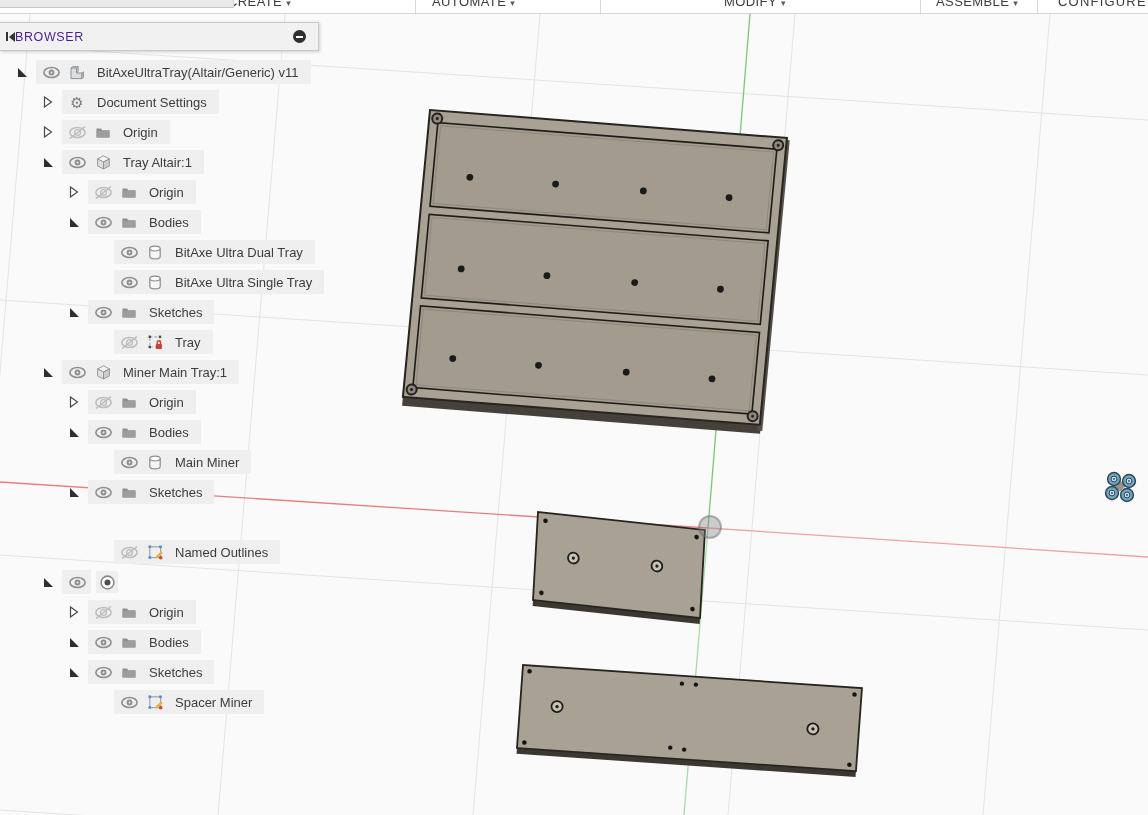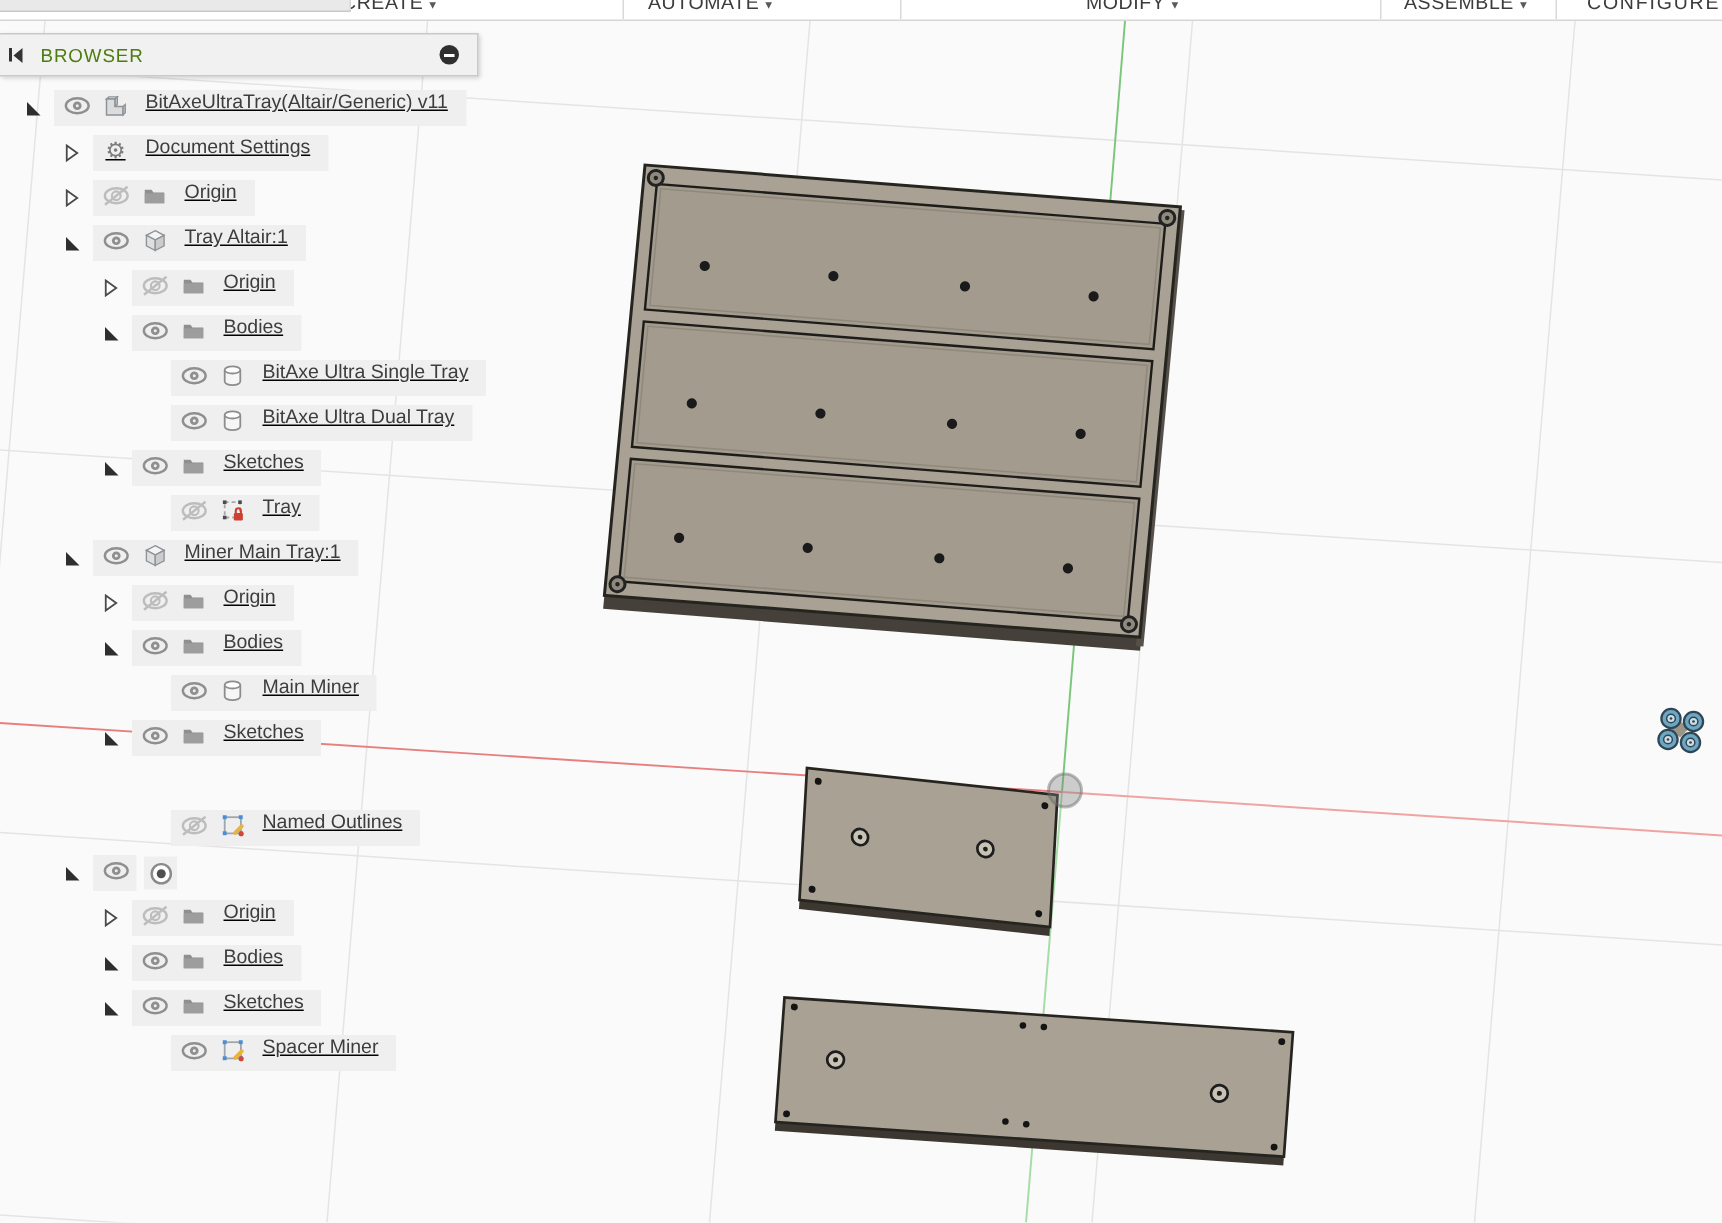--- a/index.html
+++ b/index.html
@@ -25,36 +25,36 @@
   }
   
   #viewport{position:absolute;left:0;top:0;width:1148px;height:815px;z-index:1;}
   
   #browser-header{
     position:absolute;left:0;top:22px;width:318px;height:27px;z-index:20;
     background:#f1f1f1;border:1px solid #c9c9c9;border-left:none;
     box-shadow:1px 1px 3px rgba(0,0,0,.18);
     display:flex;align-items:center;
   }
-  #browser-title{font-size:12.5px;color:#4d7c0f;letter-spacing:.6px;margin-left:12px;}
+  #browser-title{font-size:12.5px;color:#4c1d95;letter-spacing:.6px;margin-left:0;}
   #collapse-icon{display:flex;align-items:center;margin-left:6px;}
   #collapse-icon .bar{width:2px;height:9px;background:#333;margin-right:1px;}
   #collapse-icon .tri{width:0;height:0;border-top:5px solid transparent;border-bottom:5px solid transparent;border-right:6px solid #333;}
   #minimize-btn{
     position:absolute;right:12px;top:7px;width:13px;height:13px;border-radius:50%;
     background:#2f2f2f;display:flex;align-items:center;justify-content:center;
   }
   #minimize-btn .dash{width:7px;height:2px;background:#ffffff;}
   
   #browser-tree{position:absolute;left:0;top:57px;z-index:19;}
   .trow{height:30px;display:flex;align-items:center;}
   .tindent{display:inline-block;height:1px;flex:none;}
   .texp{width:28px;height:24px;flex:none;display:flex;align-items:center;justify-content:center;}
   .tri-open{width:0;height:0;border-bottom:9px solid #2e2e2e;border-right:9px solid transparent;}
-  .pill{display:flex;align-items:flex-start;background:#efefef;height:24px;padding:0 12px 0 2px;flex:none;text-decoration:underline;}
+  .pill{display:flex;align-items:center;background:#efefef;height:24px;padding:0 12px 0 2px;flex:none;}
   .pill-eye{padding:0 1px 0 2px;}
   .pill-sel{background:#8f8f8f;border:1px solid #7c7c7c;height:22px;}
   .ticon{width:26px;height:20px;flex:none;display:flex;align-items:center;justify-content:center;}
   .tlabel{font-size:13px;color:#3d3d3d;padding-left:7px;white-space:nowrap;}
   .pill-sel .tlabel{color:#ffffff;font-weight:bold;}
   .tradio{width:22px;height:22px;margin-left:5px;background:#efefef;display:flex;align-items:center;justify-content:center;flex:none;}
   .gear-glyph{font-size:15px;color:#7d7d7d;line-height:1;}
 </style>
 </head>
 <body>
@@ -349,41 +349,41 @@
             <circle cx="9.5" cy="7.5" r="2.9" fill="#8f8f8f"></circle>
             <circle cx="9.5" cy="7.5" r="1" fill="#efefef"></circle>
           </svg>
         </span>
         <span class="ticon">
           <svg width="16" height="17" viewBox="0 0 16 17">
             <path d="M2.8,4.6 v7.8 a5.2,2.4 0 0 0 10.4,0 V4.6" fill="#f6f6f6" stroke="#8d8d8d" stroke-width="1.2"></path>
             <ellipse cx="8" cy="4.6" rx="5.2" ry="2.4" fill="#fdfdfd" stroke="#8d8d8d" stroke-width="1.2"></ellipse>
           </svg>
         </span>
-        <span class="tlabel">BitAxe Ultra Single Tray</span>
+        <span class="tlabel">BitAxe Ultra Dual Tray</span>
       </span>
     </div>
     <div class="trow">
       <span class="tindent" style="width: 86px;"></span>
       <span class="texp"></span>
       <span class="pill">
         <span class="ticon">
           <svg width="19" height="15" viewBox="0 0 19 15">
             <ellipse cx="9.5" cy="7.5" rx="7.6" ry="5" fill="none" stroke="#8f8f8f" stroke-width="1.6"></ellipse>
             <circle cx="9.5" cy="7.5" r="2.9" fill="#8f8f8f"></circle>
             <circle cx="9.5" cy="7.5" r="1" fill="#efefef"></circle>
           </svg>
         </span>
         <span class="ticon">
           <svg width="16" height="17" viewBox="0 0 16 17">
             <path d="M2.8,4.6 v7.8 a5.2,2.4 0 0 0 10.4,0 V4.6" fill="#f6f6f6" stroke="#8d8d8d" stroke-width="1.2"></path>
             <ellipse cx="8" cy="4.6" rx="5.2" ry="2.4" fill="#fdfdfd" stroke="#8d8d8d" stroke-width="1.2"></ellipse>
           </svg>
         </span>
-        <span class="tlabel">BitAxe Ultra Dual Tray</span>
+        <span class="tlabel">BitAxe Ultra Single Tray</span>
       </span>
     </div>
     <div class="trow">
       <span class="tindent" style="width: 60px;"></span>
       <span class="texp">
         <span class="tri-open"></span>
       </span>
       <span class="pill">
         <span class="ticon">
           <svg width="19" height="15" viewBox="0 0 19 15">

